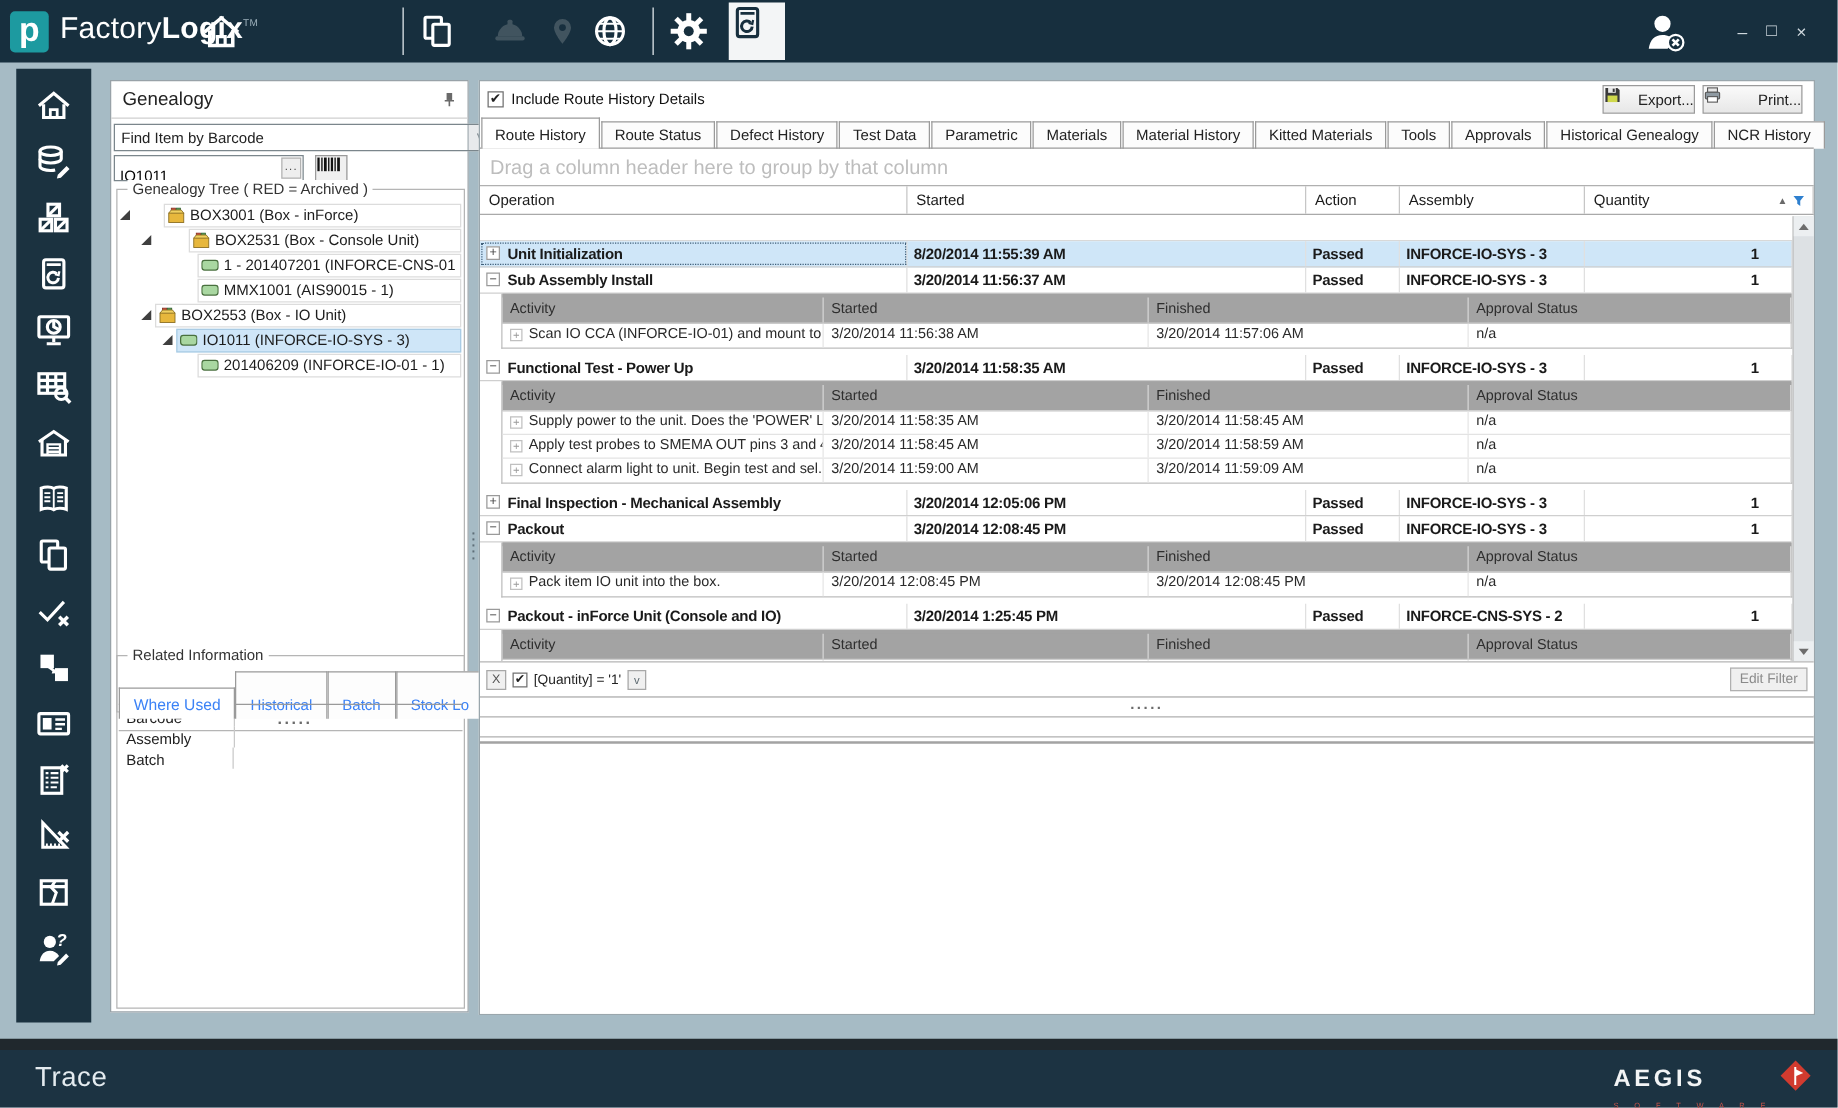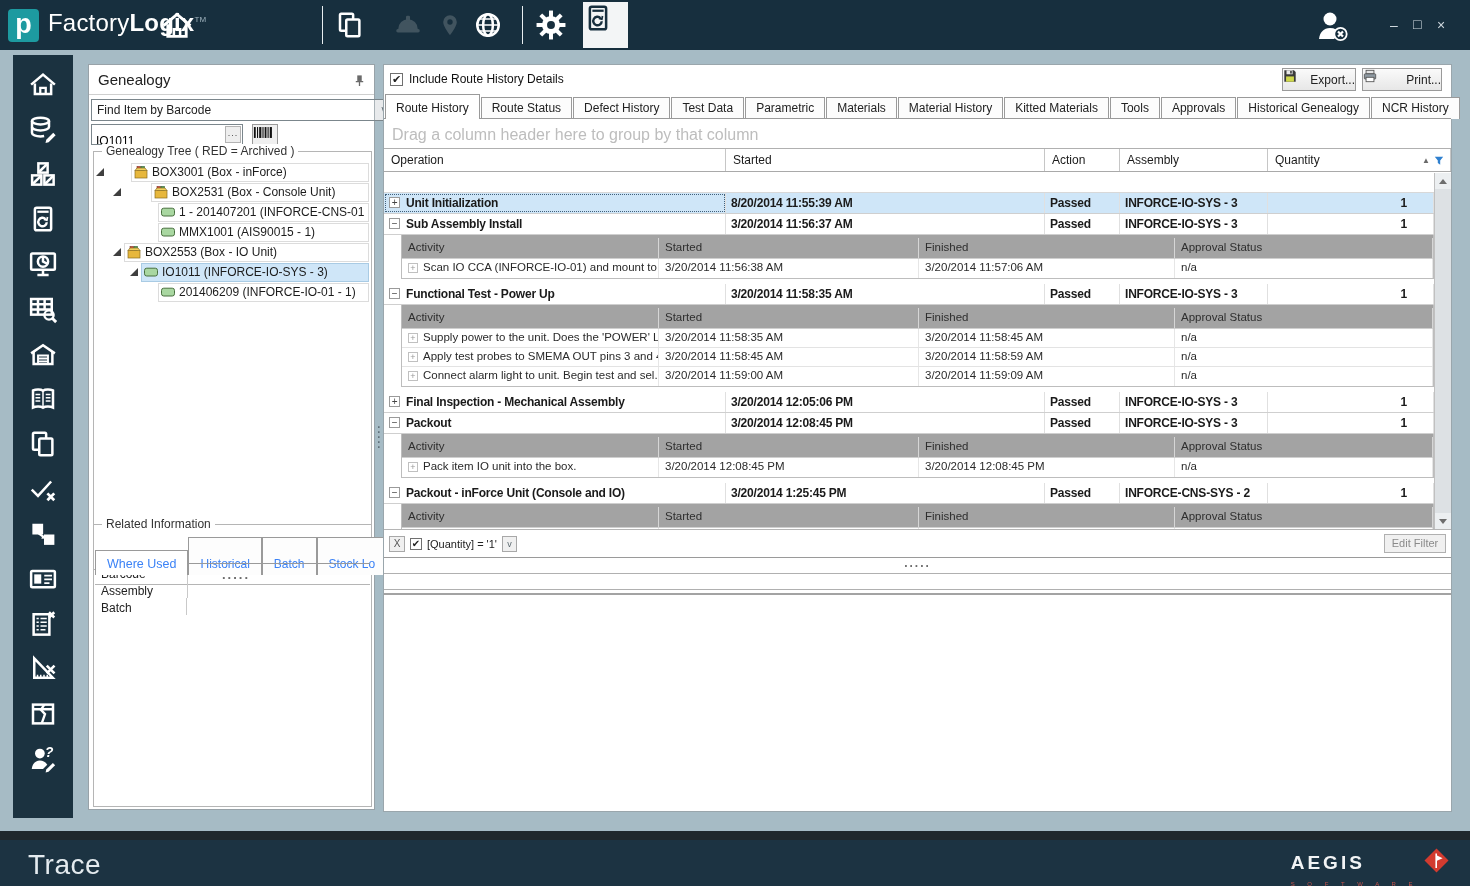--- a/index.html
+++ b/index.html
@@ -140,21 +140,21 @@
   .band1 { position:absolute; left:0; top:508px; width:1067px; height:17px; background:#fff;
     border-top:1px solid #b0b0b0; border-bottom:1px solid #b0b0b0; }
   .band2 { position:absolute; left:0; top:528px; width:1067px; height:218px; background:#fff;
     border-top:2px solid #a3a3a3; }
   .vsplit-dots { position:absolute; left:375px; top:425px; width:8px; text-align:center; font-size:11px;
     font-weight:bold; color:#5e6e78; line-height:5px; }
 
   
   .darkstrip { position:absolute; left:0; top:831px; width:1470px; height:9px; background:#20282d; }
   .statusbar { position:absolute; left:0; top:840px; width:1470px; height:46px; background:#1c3342; }
-  .status-title { position:absolute; left:28px; top:9px; color:#e4ebef; font-size:28px; font-weight:400;
+  .status-title { position:absolute; left:28px; top:9px; color:#e4ebef; font-size:22px; font-weight:400;
     letter-spacing:.5px; }
   .aegis { position:absolute; right:18px; top:6px; text-align:right; }
   .aegis .row1 { display:flex; align-items:center; gap:4px; }
   .aegis .word { color:#f2f4f5; font-size:19px; font-weight:bold; letter-spacing:3px; }
   .aegis .sub { color:#c4524a; font-size:6px; letter-spacing:5.5px; margin-top:1px; padding-right:34px; }
 </style>
 </head>
 <body>
 
 <div class="app">

